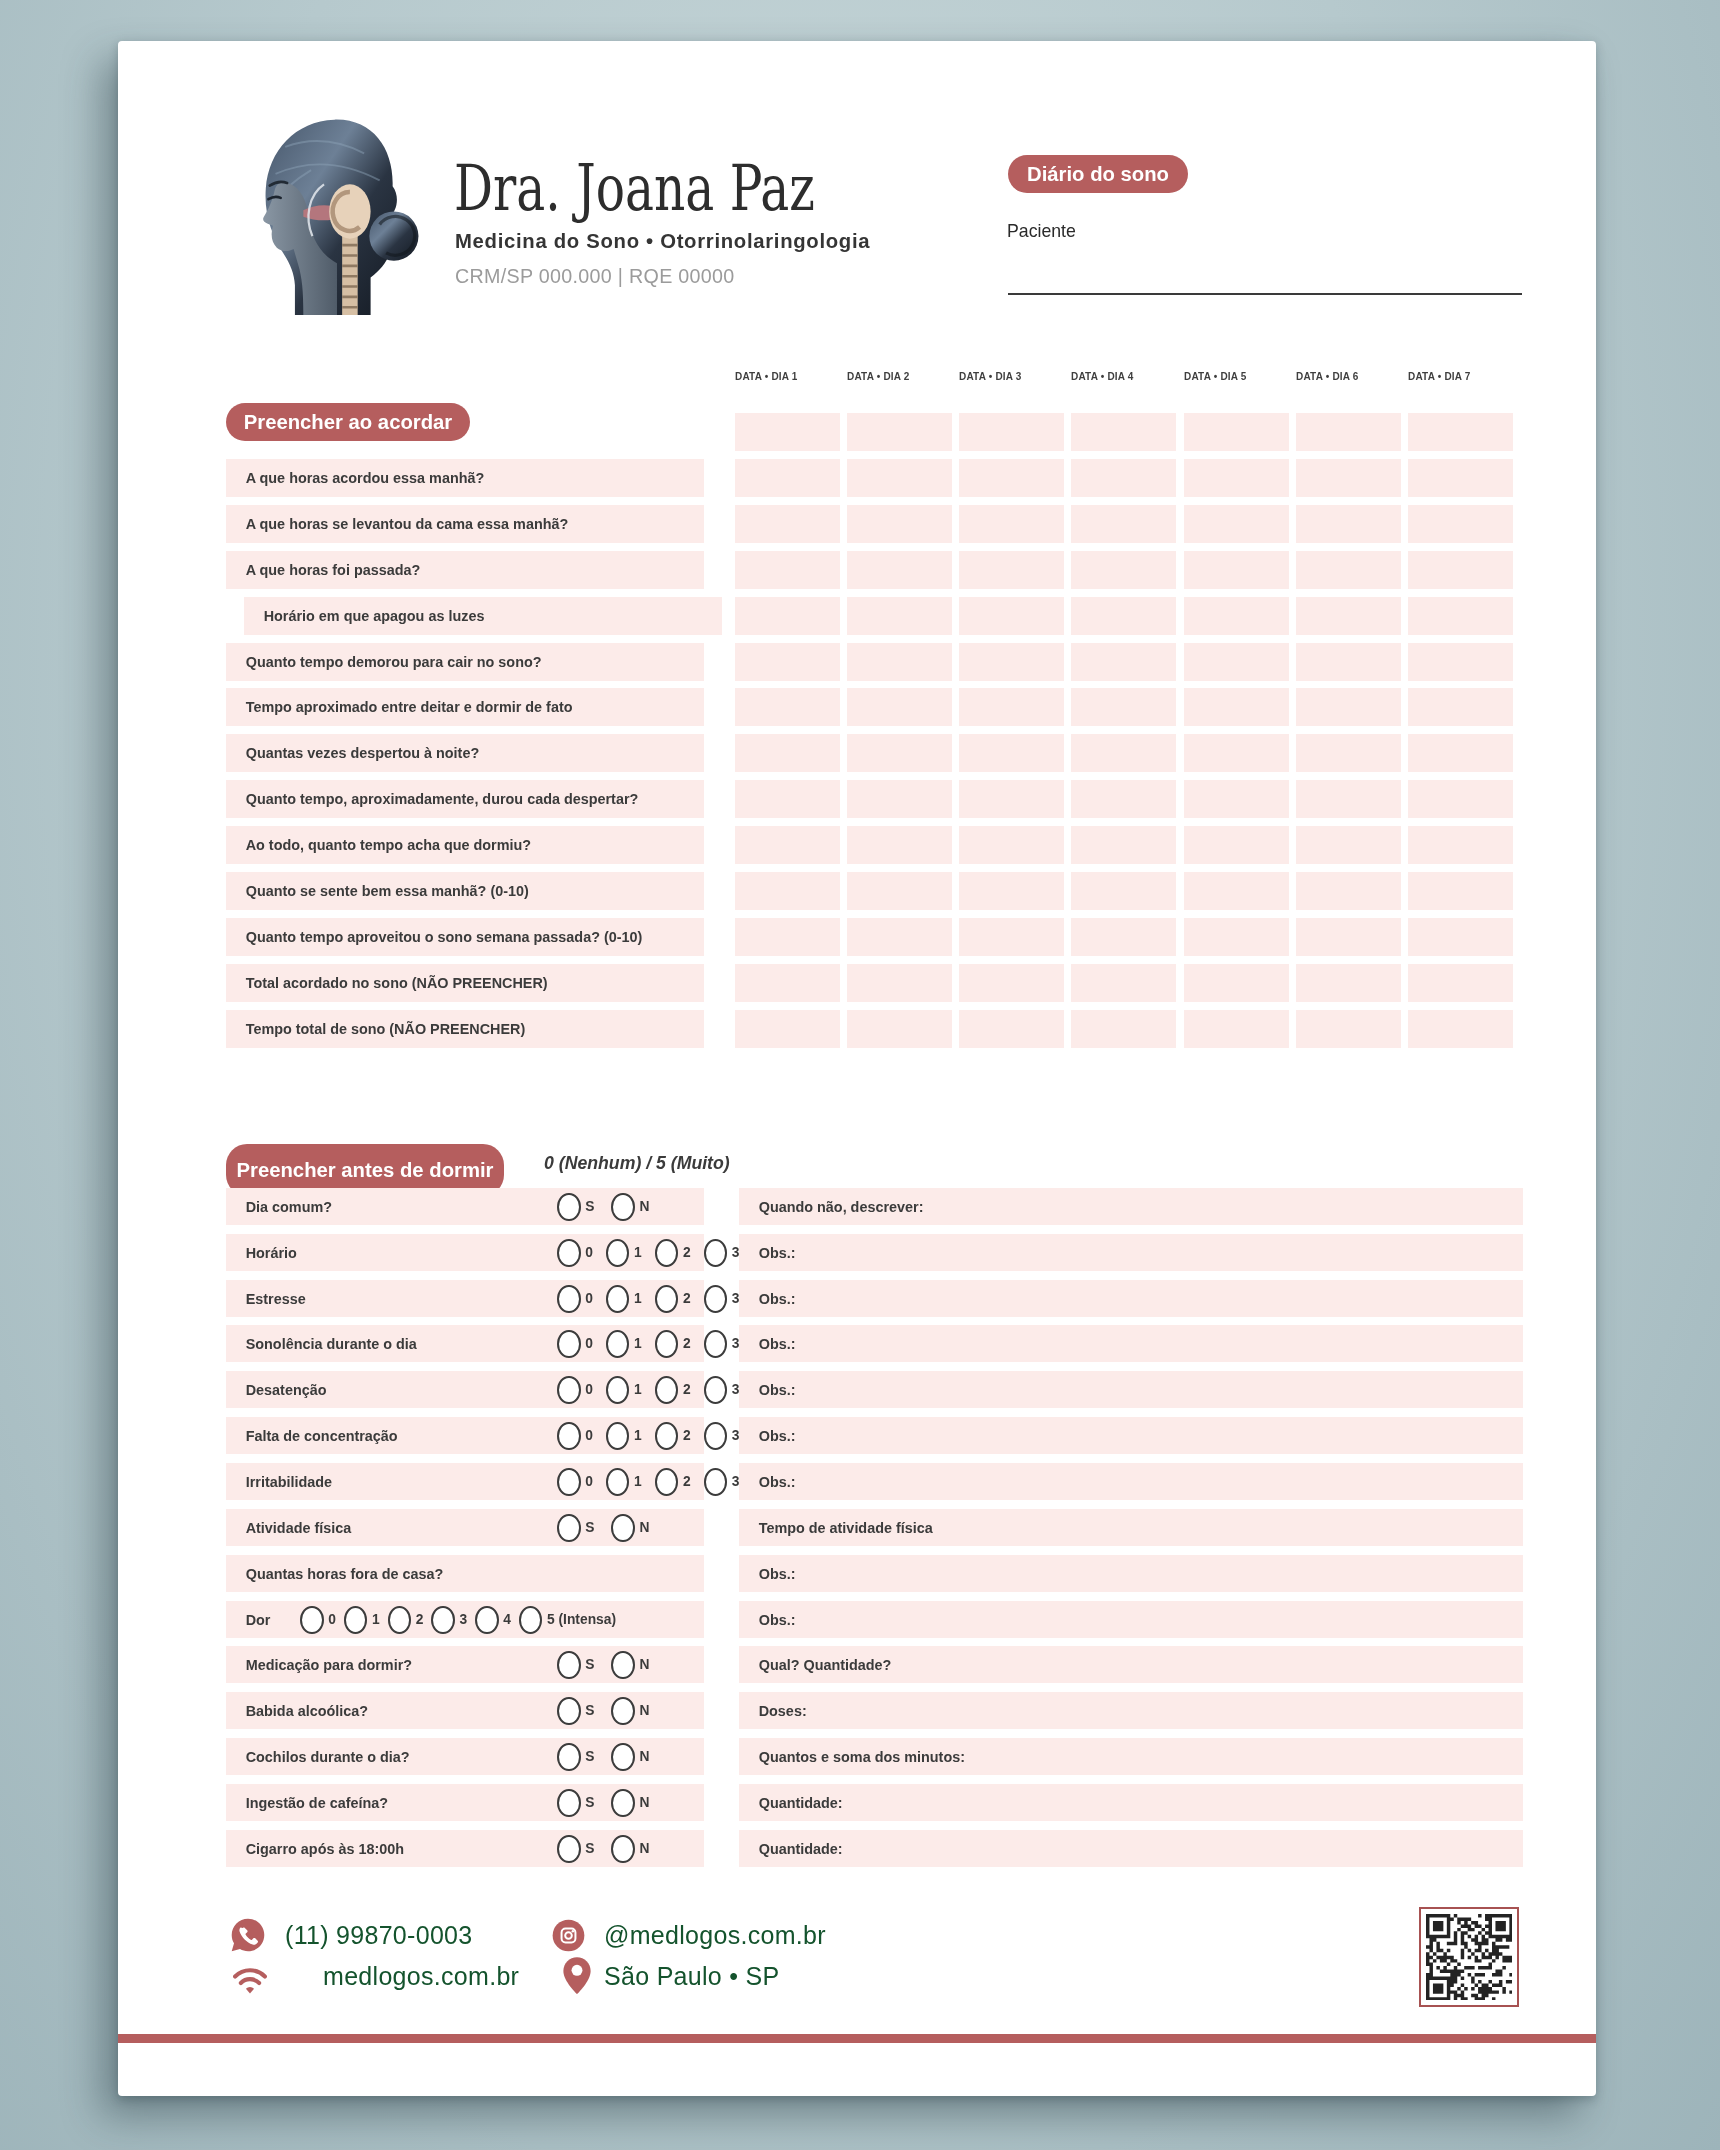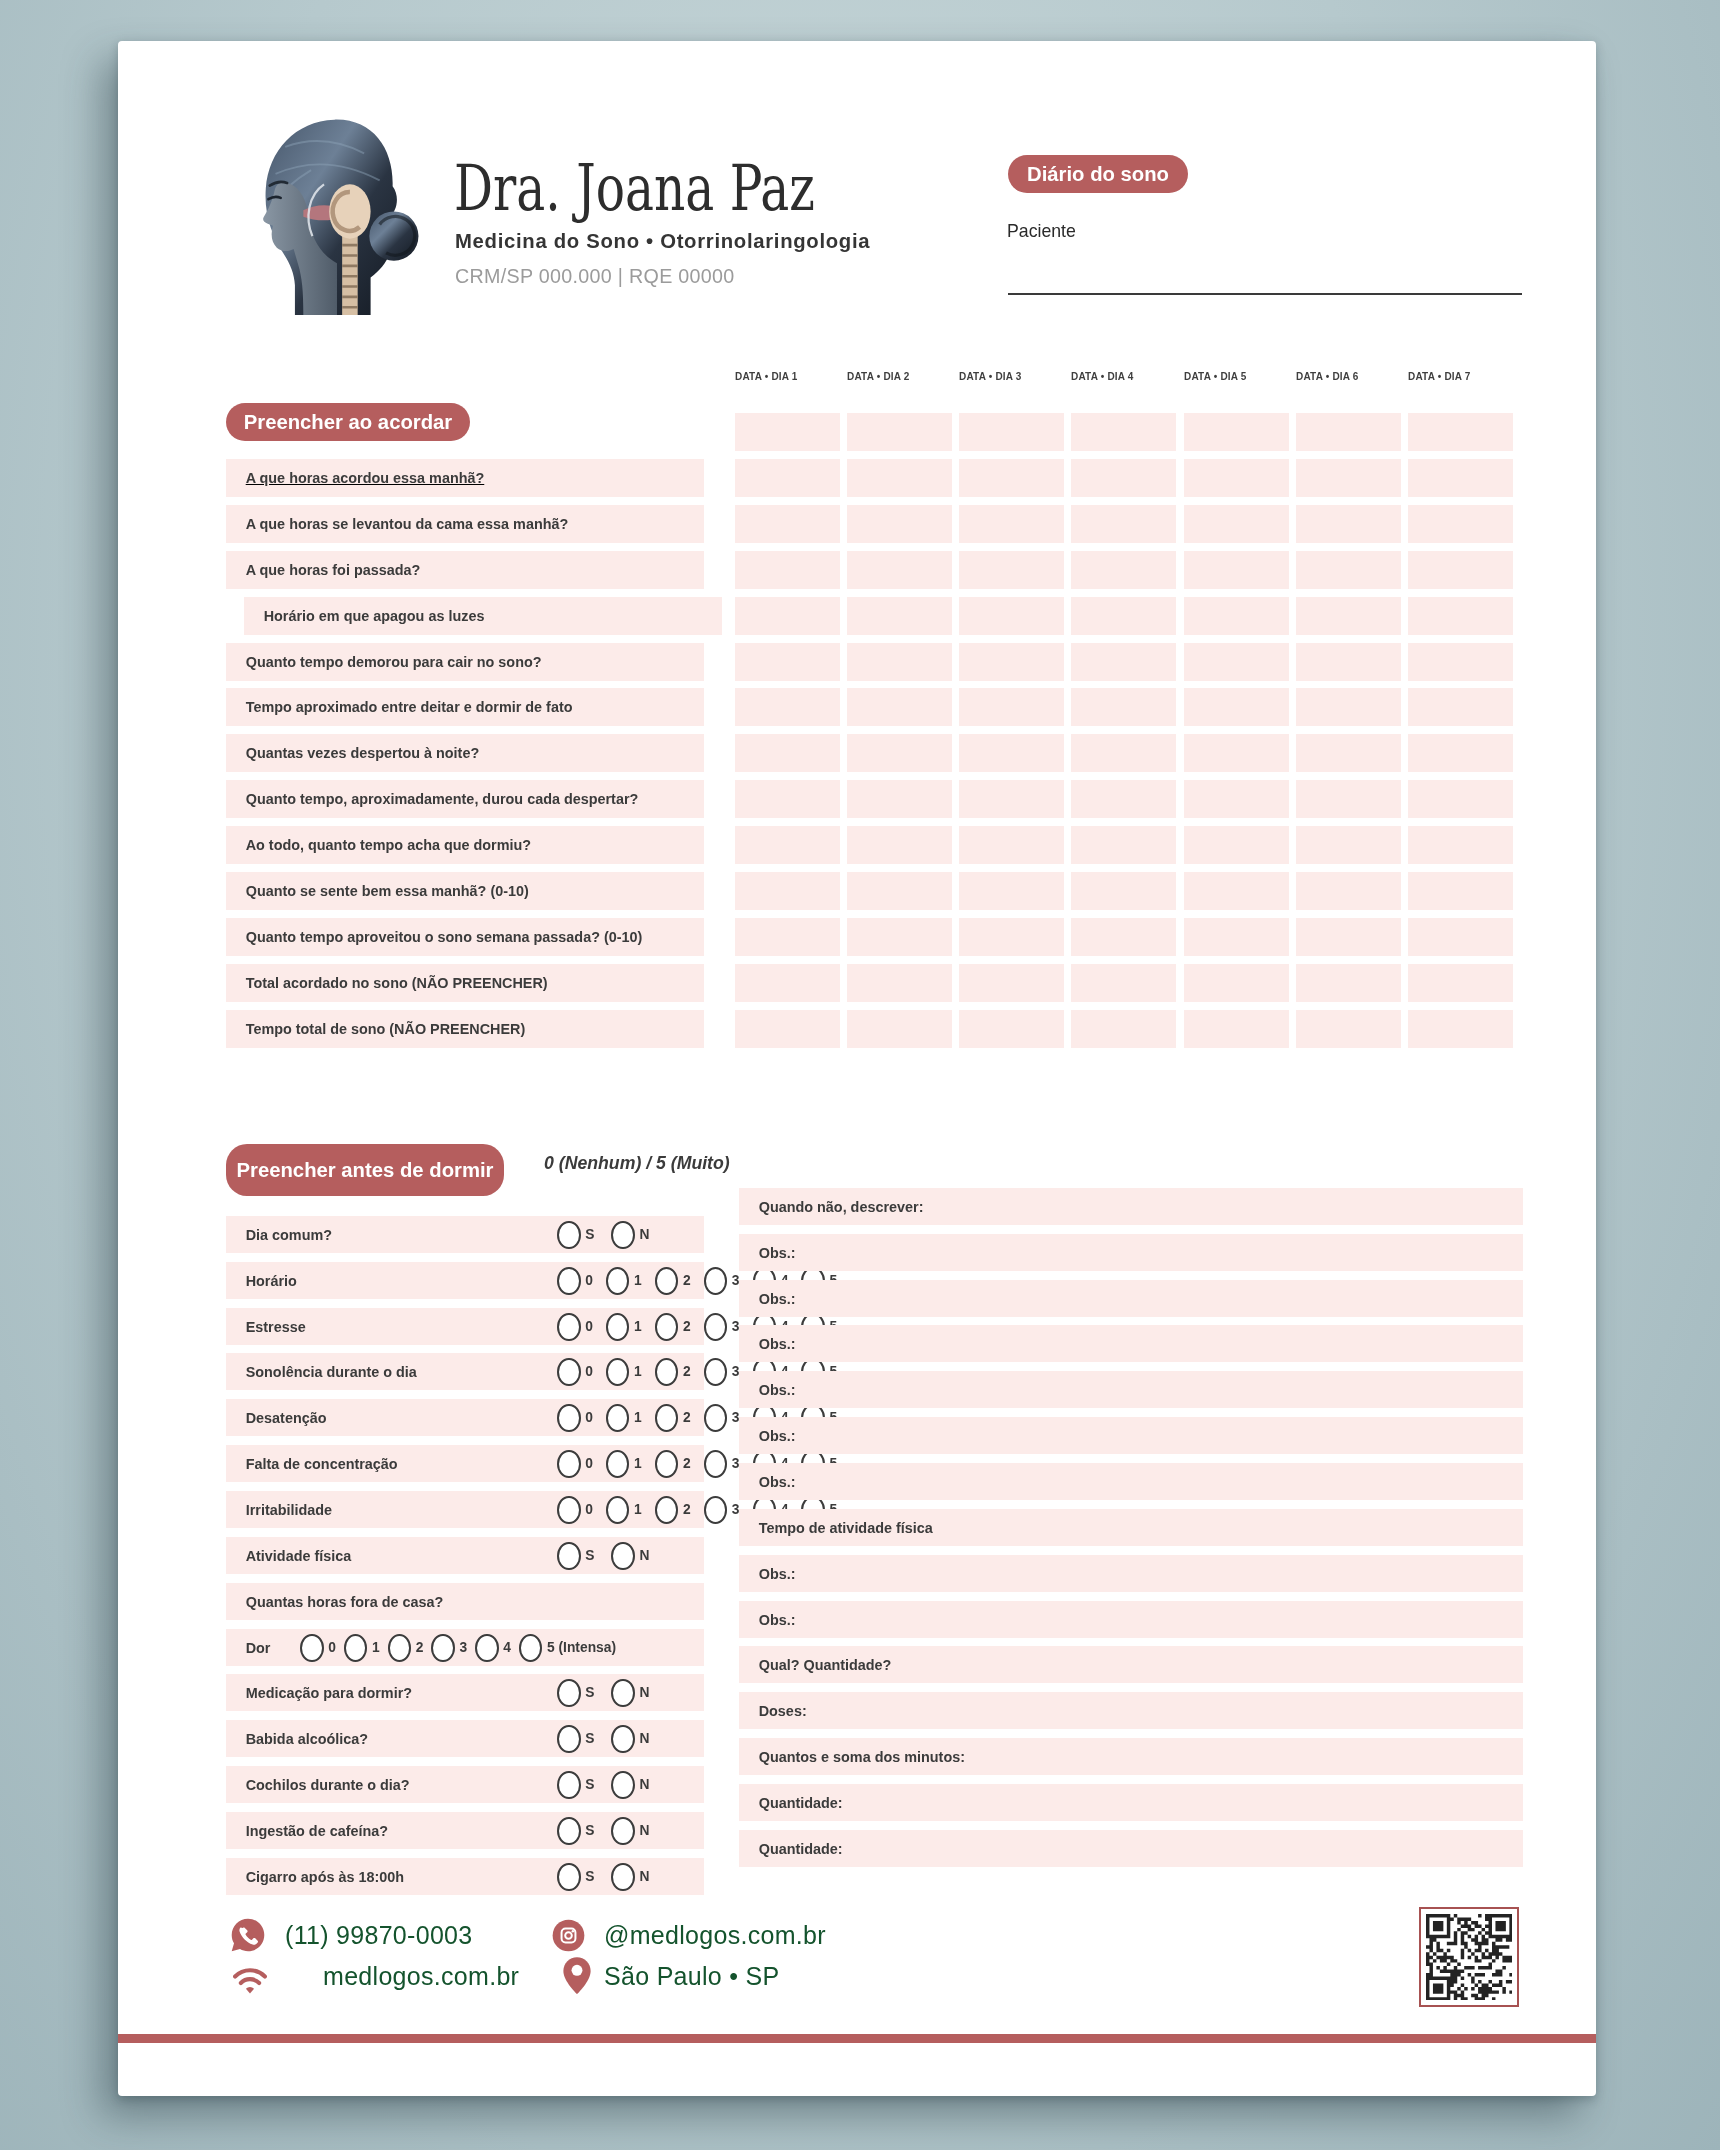--- a/index.html
+++ b/index.html
@@ -36,21 +36,21 @@
   
   .wake-badge{left:108px;top:362px;width:244px;height:38px;font-size:20.3px;}
   .day-header{position:absolute;top:330px;width:109px;font-size:10px;font-weight:bold;letter-spacing:0.2px;color:#3f3f3f;white-space:nowrap;}
   .cell{position:absolute;width:105px;height:38px;background:var(--pink);}
   .qbar{position:absolute;left:108px;width:478px;height:38px;background:var(--pink);display:flex;align-items:center;}
   .qbar b, .sbar > b{margin-left:19.7px;font-size:14.4px;color:var(--ink);white-space:nowrap;}
   
   .sleep-badge{left:108px;top:1103px;width:278px;height:52px;font-size:20.3px;}
   .scale-note{position:absolute;left:426px;top:1103px;height:38px;display:flex;align-items:center;
     font-size:17.7px;font-weight:bold;font-style:italic;color:var(--ink);}
-  .sbar{position:absolute;left:108px;width:478px;height:37px;background:var(--pink);display:flex;align-items:center;margin-top:28px;}
+  .sbar{position:absolute;left:108px;width:478px;height:37px;background:var(--pink);display:flex;align-items:center;}
   .nbar{position:absolute;left:621px;width:784px;height:37px;background:var(--pink);display:flex;align-items:center;}
   .nbar b{margin-left:19.7px;font-size:14.4px;color:var(--ink);white-space:nowrap;}
   .opts{position:absolute;left:331px;top:0;bottom:0;display:flex;align-items:center;}
   .opts.inline{position:static;margin-left:29.5px;}
   .opt{display:flex;align-items:center;margin-right:13px;}
   .opts.sn .opt{margin-right:17px;}
   .opts.inline .opt{margin-right:7.9px;}
   .cir{width:23.6px;height:28px;border:2.3px solid #3c3c3c;border-radius:50%;background:#fff;flex:none;}
   .opt b{margin-left:4.6px;font-size:13.8px;color:var(--ink);white-space:nowrap;}
   
@@ -112,21 +112,21 @@
       <div class="day-header" style="left: 1290px;">DATA • DIA 7</div>
     </div>
   <div id="wake-grid">
       <div class="cell" style="left: 617px; top: 372px;"></div>
       <div class="cell" style="left: 729px; top: 372px;"></div>
       <div class="cell" style="left: 841px; top: 372px;"></div>
       <div class="cell" style="left: 953px; top: 372px;"></div>
       <div class="cell" style="left: 1066px; top: 372px;"></div>
       <div class="cell" style="left: 1178px; top: 372px;"></div>
       <div class="cell" style="left: 1290px; top: 372px;"></div>
-      <div class="qbar" style="top: 418px; text-decoration: underline;">
+      <div class="qbar" style="top: 418px;">
         <b>A que horas acordou essa manhã?</b>
       </div>
       <div class="cell" style="left: 617px; top: 418px;"></div>
       <div class="cell" style="left: 729px; top: 418px;"></div>
       <div class="cell" style="left: 841px; top: 418px;"></div>
       <div class="cell" style="left: 953px; top: 418px;"></div>
       <div class="cell" style="left: 1066px; top: 418px;"></div>
       <div class="cell" style="left: 1178px; top: 418px;"></div>
       <div class="cell" style="left: 1290px; top: 418px;"></div>
       <div class="qbar" style="top: 464px;">

